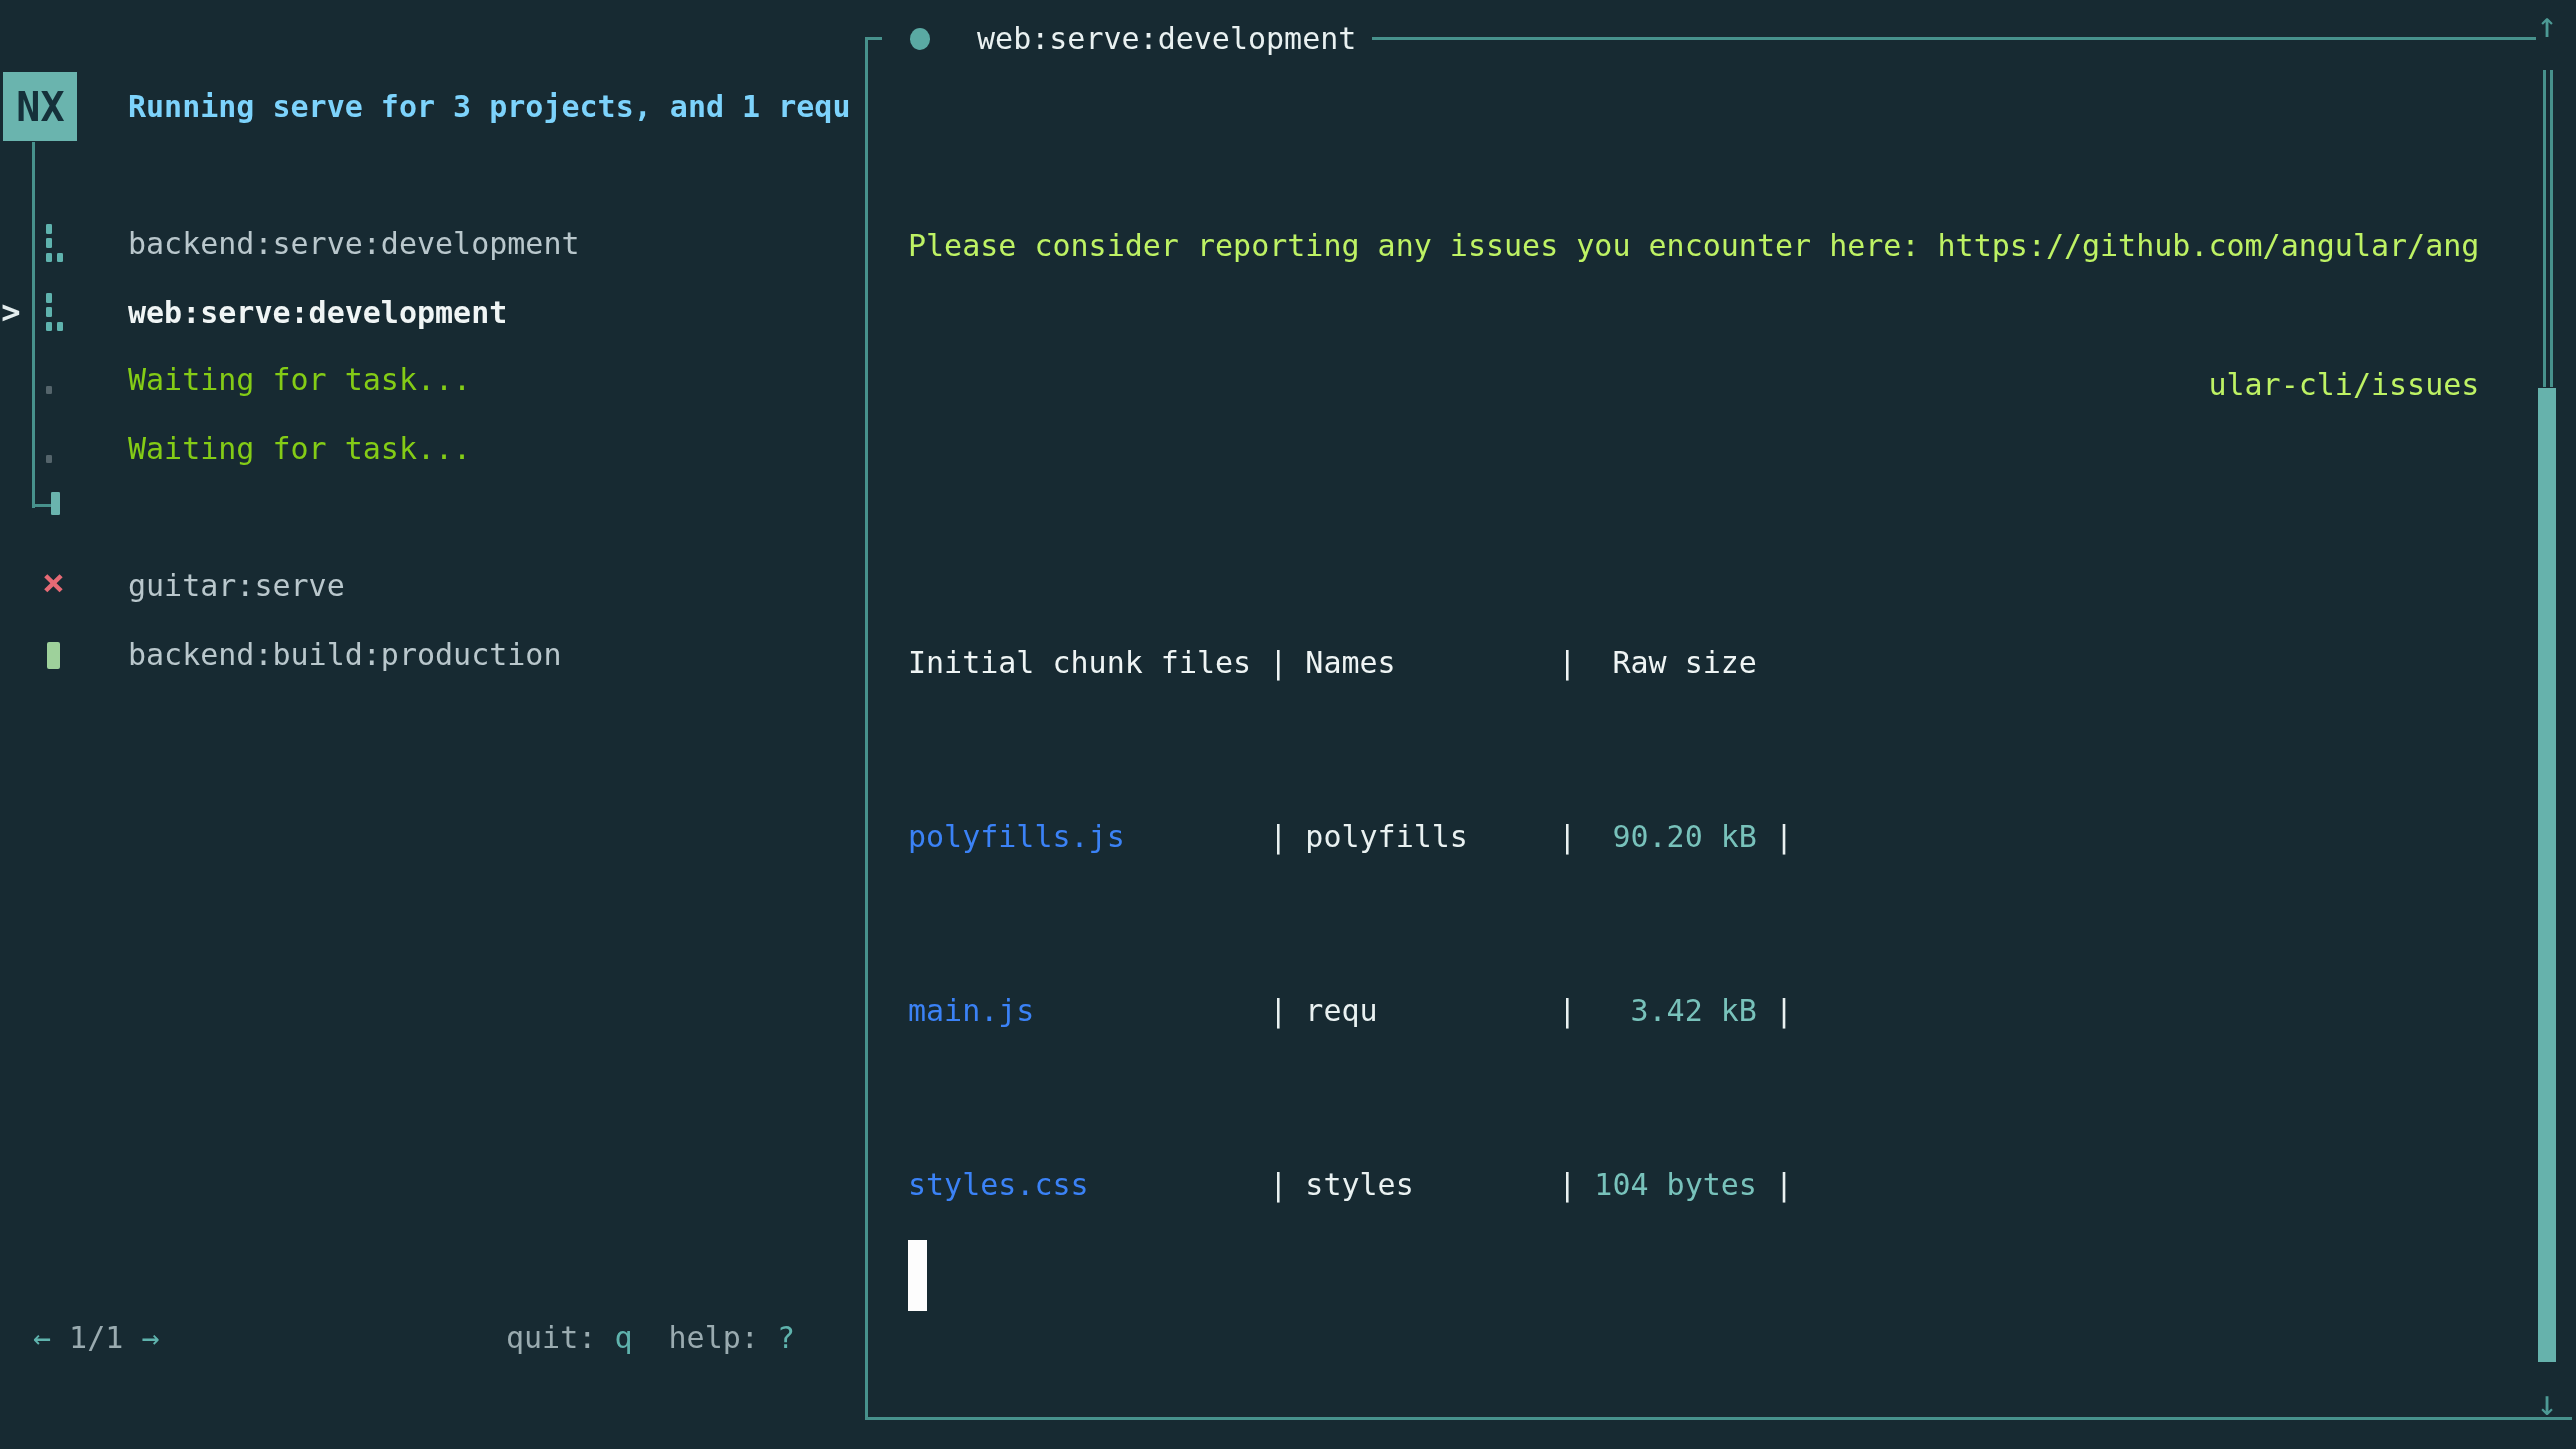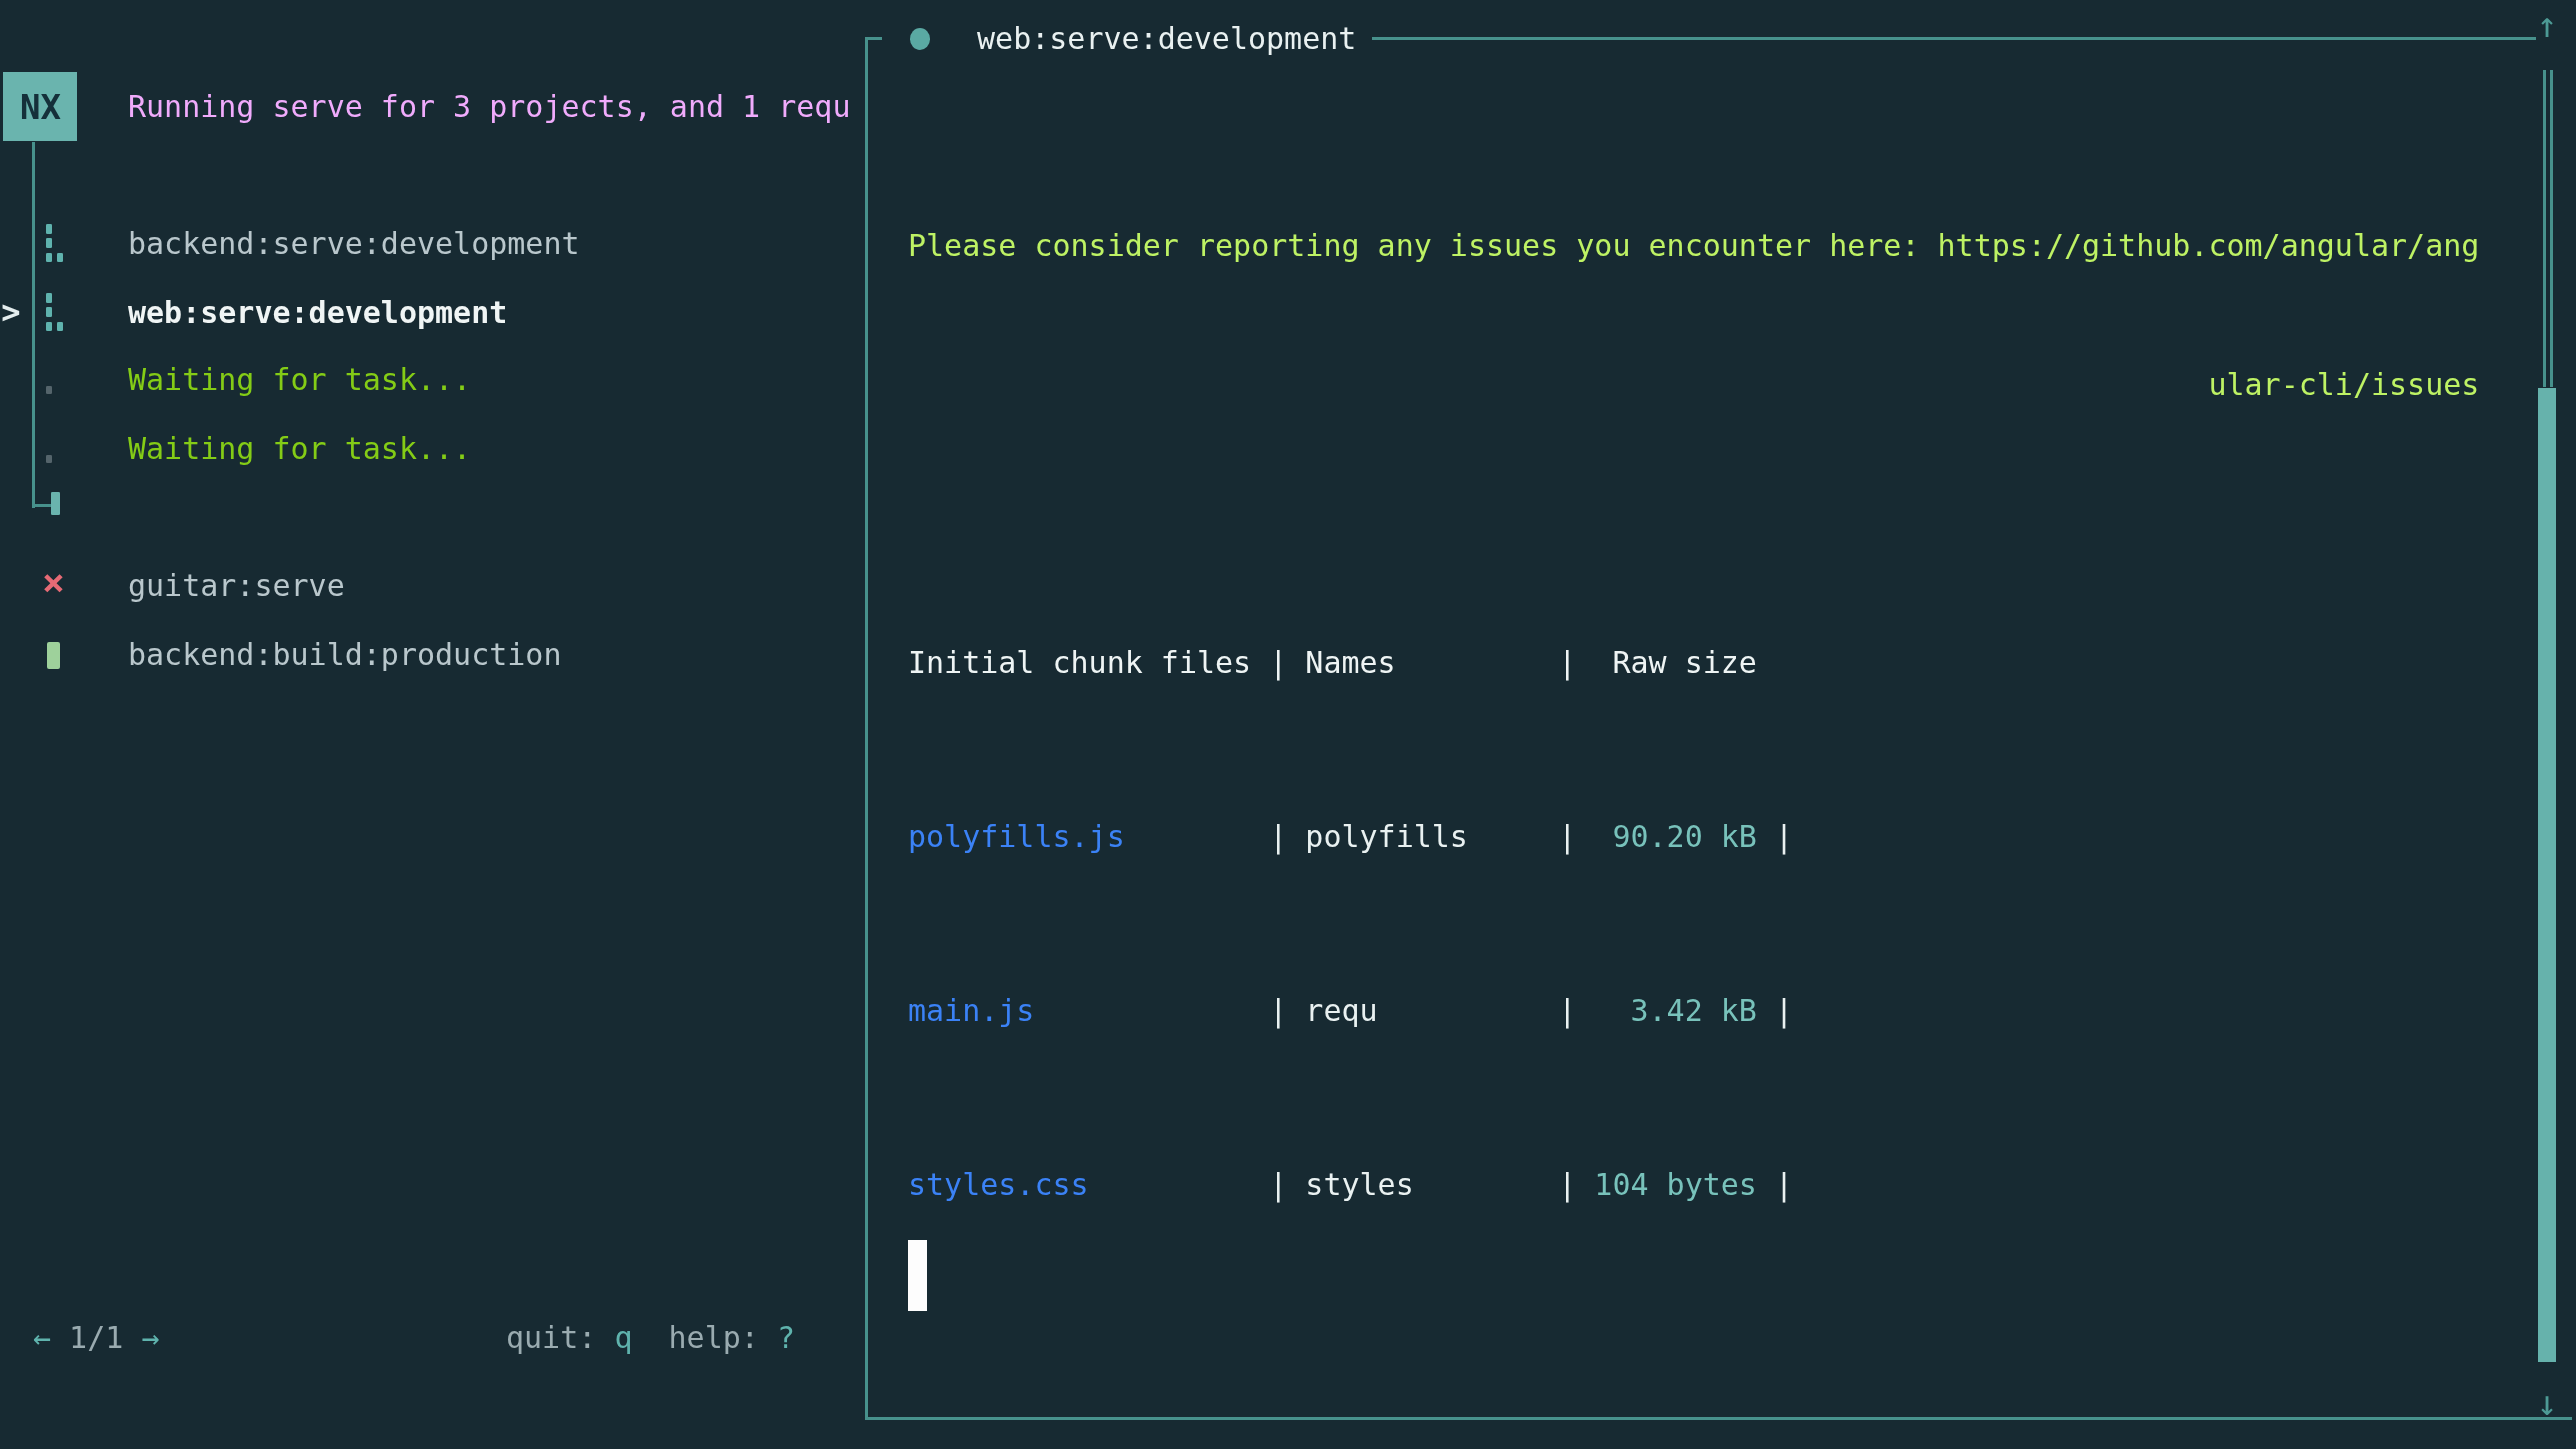--- a/index.html
+++ b/index.html
@@ -8,26 +8,26 @@
     position:relative; width:2576px; height:1449px;
     background:#172a32; overflow:hidden;
     font-family:"DejaVu Sans Mono", monospace;
     font-size:30px; color:#bfccd1;
   }
 
   
   .sidebar { position:absolute; left:0; top:0; width:865px; height:1449px; }
   .nx-logo {
     position:absolute; left:3.4px; top:72px; width:74px; height:69px;
-    background:#6ab4ae; color:#15303a; font-weight:bold; font-size:34px;
+    background:#6ab4ae; color:#15303a; font-weight:bold; font-size:40px;
     display:flex; align-items:center; justify-content:center;
   }
   .app-title {
     position:absolute; left:128px; top:72px; height:69px; width:735px;
-    display:flex; align-items:center; font-weight:normal; color:#f0abfc;
+    display:flex; align-items:center; font-weight:bold; color:#7dd3fc;
     white-space:pre; overflow:hidden;
   }
   .tree-v { position:absolute; left:32px; top:142px; width:3.4px; height:366px; background:#47918c; }
   .tree-h { position:absolute; left:32px; top:504px; width:19px; height:3.4px; background:#47918c; }
   .tree-nub { position:absolute; left:51px; top:492px; width:8.7px; height:23px; background:#6ab4ae; border-radius:1.3px; }
 
   .task-row { position:absolute; left:0; width:850px; height:68px; display:flex; align-items:center; }
   .task-caret { position:absolute; left:1.3px; width:27px; text-align:left; font-weight:bold; color:#e4edee; font-size:32px; }
   .task-icon { position:absolute; left:42px; width:31px; height:40px; }
   .task-label { position:absolute; left:128px; white-space:pre; }

